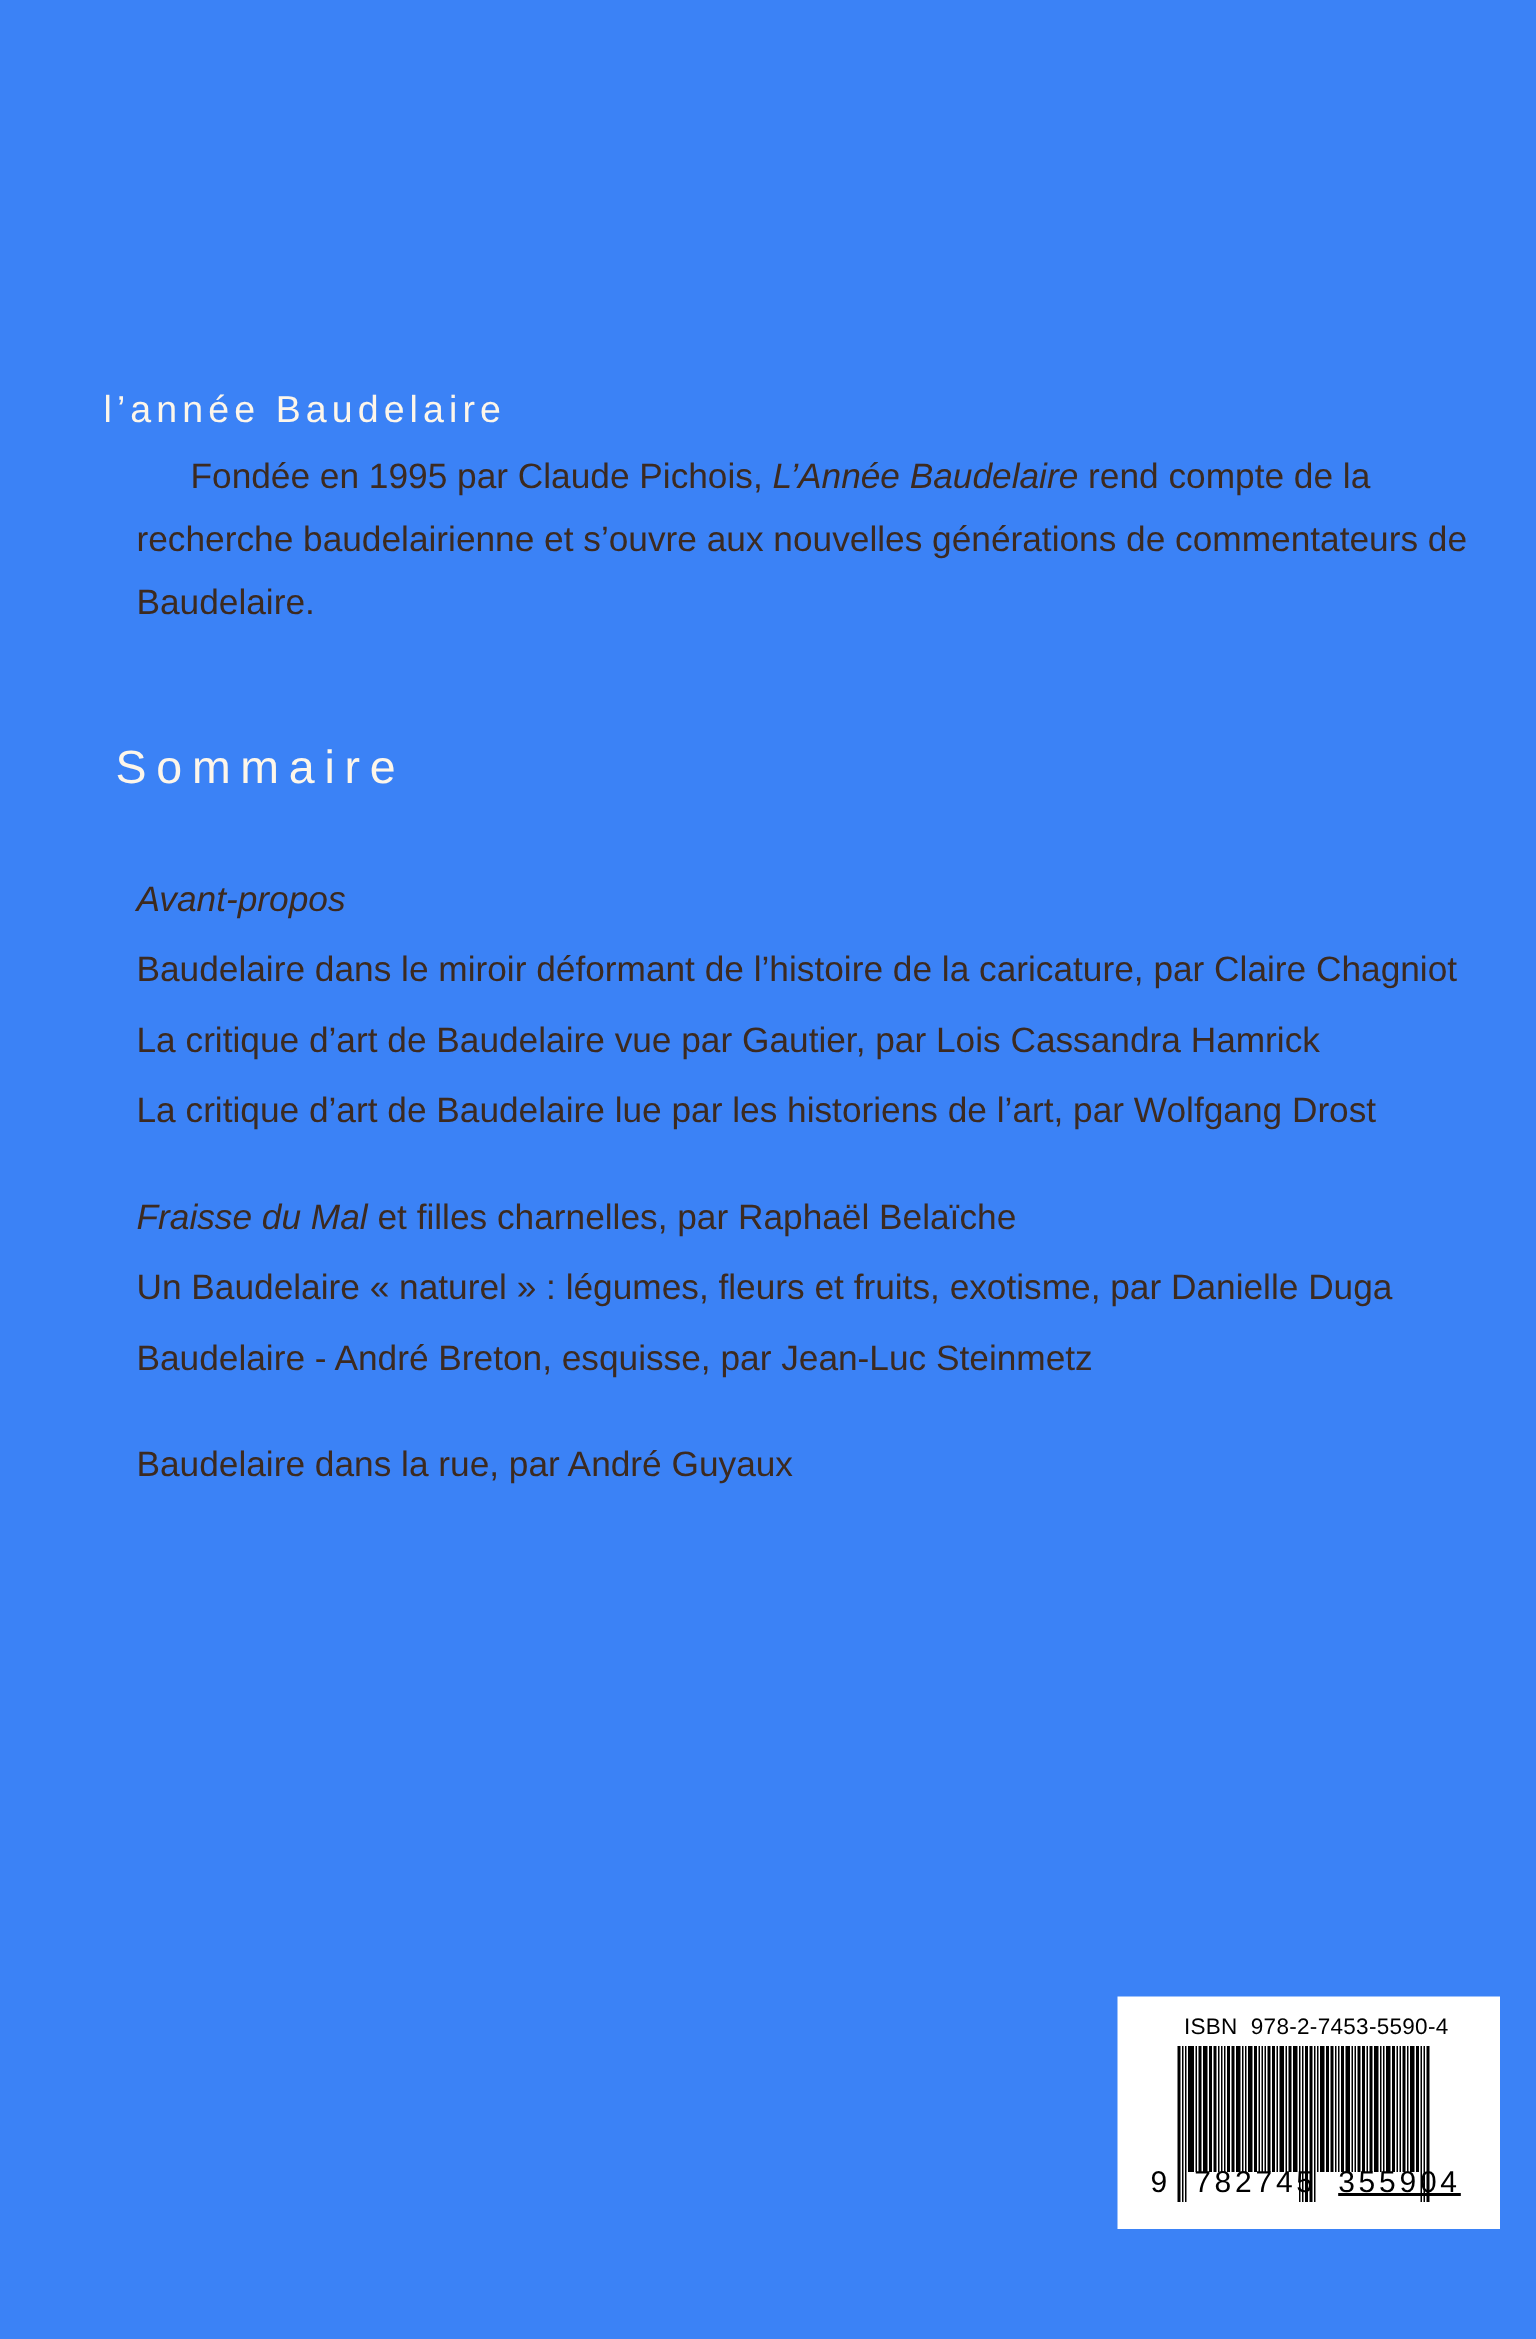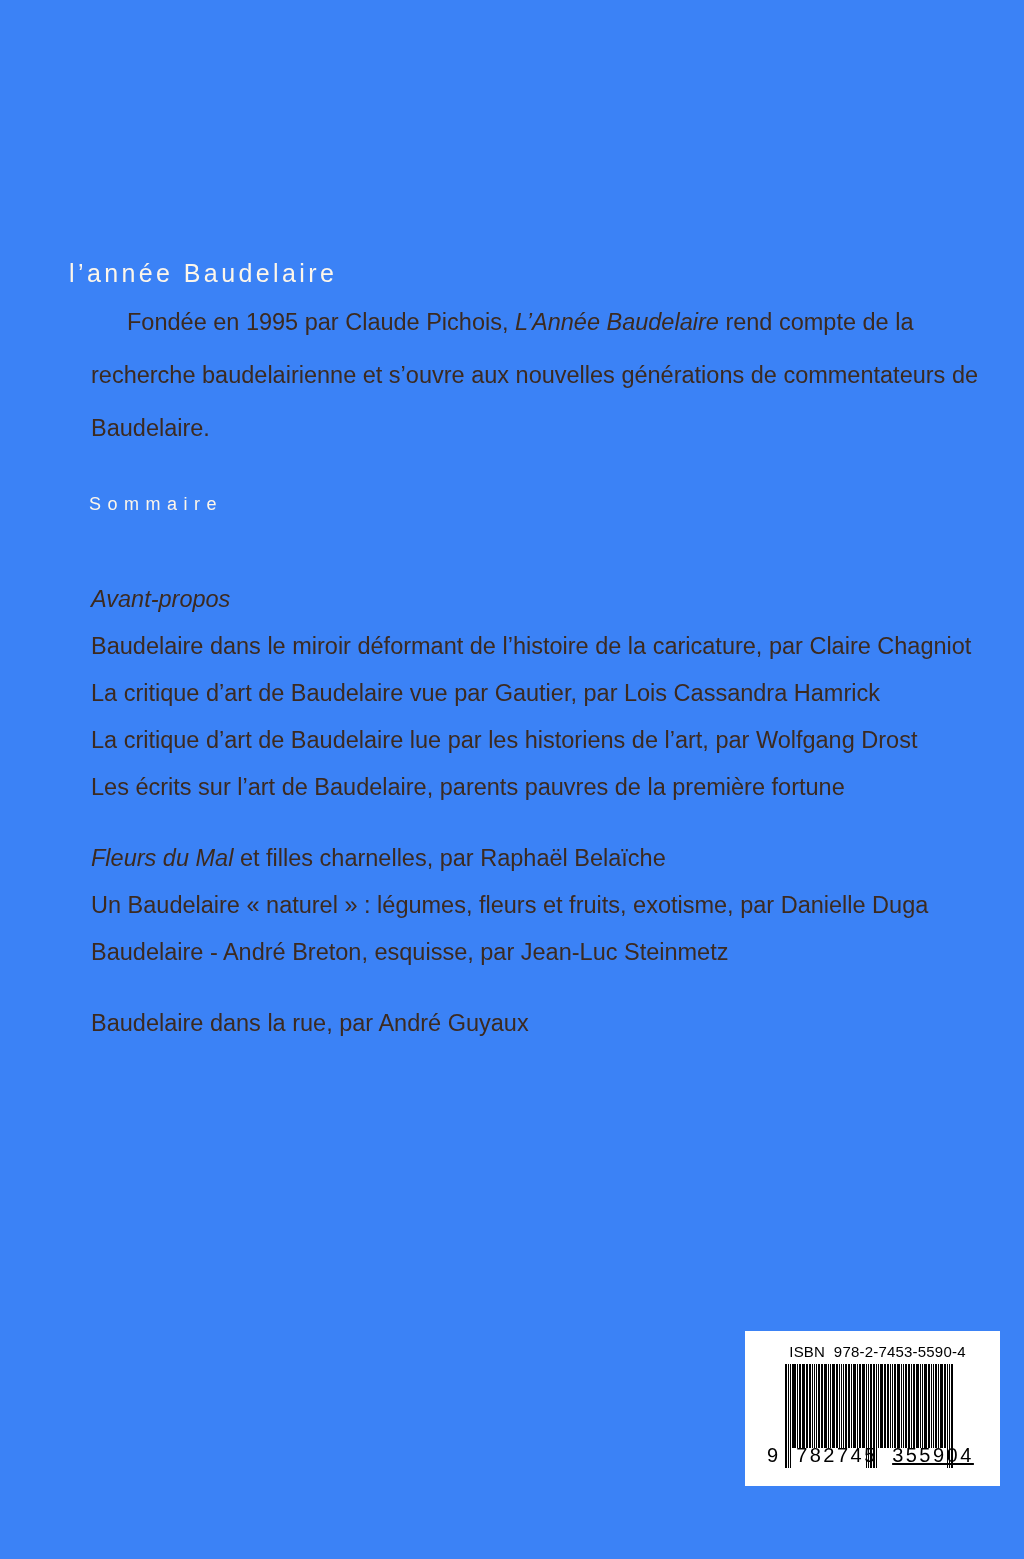--- a/index.html
+++ b/index.html
@@ -35,42 +35,41 @@
     letter-spacing: 3.4px;
     line-height: 1.2;
     font-weight: 400;
     margin: 0 0 8px 0;
     white-space: nowrap;
   }
 
   .journal-desc {
     color: #3c2a20;
     font-size: 23.5px;
-    line-height: 53px;
+    line-height: 42px;
     margin: 0;
     padding-left: 22px;
     text-indent: 36px;
     max-width: 930px;
   }
 
   .journal-desc .ital {
     font-style: italic;
   }
 
   
   .sommaire-heading {
     position: absolute;
     left: 77px;
     top: 494px;
     color: #fdf6ea;
-    font-size: 18px;
+    font-size: 31px;
     letter-spacing: 6.5px;
     font-weight: 400;
     white-space: nowrap;
-    margin-left: 12px;
   }
 
   
   .toc {
     position: absolute;
     left: 91px;
     top: 576px;
     width: 930px;
     color: #3c2a20;
     font-size: 23.5px;
@@ -181,23 +180,22 @@
     <p class="journal-desc"><span>Fondée en 1995 par Claude Pichois, </span><span class="ital">L’Année Baudelaire</span><span> rend compte de la recherche baudelairienne et s’ouvre aux nouvelles générations de commentateurs de Baudelaire.</span></p>
   </div>
 
   <div class="sommaire-heading">Sommaire</div>
 
   <div class="toc" id="toc-list">
       <div class="toc-entry italic">Avant-propos</div>
       <div class="toc-entry">Baudelaire dans le miroir déformant de l’histoire de la caricature, par Claire Chagniot</div>
       <div class="toc-entry">La critique d’art de Baudelaire vue par Gautier, par Lois Cassandra Hamrick</div>
       <div class="toc-entry">La critique d’art de Baudelaire lue par les historiens de l’art, par Wolfgang Drost</div>
-      <div class="toc-entry">Les écrits sur l’art de Baudelaire, parents pauvres de la première fortune</div>
       <div class="toc-gap"></div>
-      <div class="toc-entry"><span class="ital">Fleurs du Mal</span><span> et filles charnelles, par Raphaël Belaïche</span></div>
+      <div class="toc-entry"><span class="ital">Fraisse du Mal</span><span> et filles charnelles, par Raphaël Belaïche</span></div>
       <div class="toc-entry">Un Baudelaire « naturel » : légumes, fleurs et fruits, exotisme, par Danielle Duga</div>
       <div class="toc-entry">Baudelaire - André Breton, esquisse, par Jean-Luc Steinmetz</div>
       <div class="toc-gap"></div>
       <div class="toc-entry">Baudelaire dans la rue, par André Guyaux</div>
     </div>
 
   <div class="barcode-box">
     <div class="isbn-text">
       <span>ISBN</span>&nbsp;&nbsp;<span>978-2-7453-5590-4</span>
     </div>

